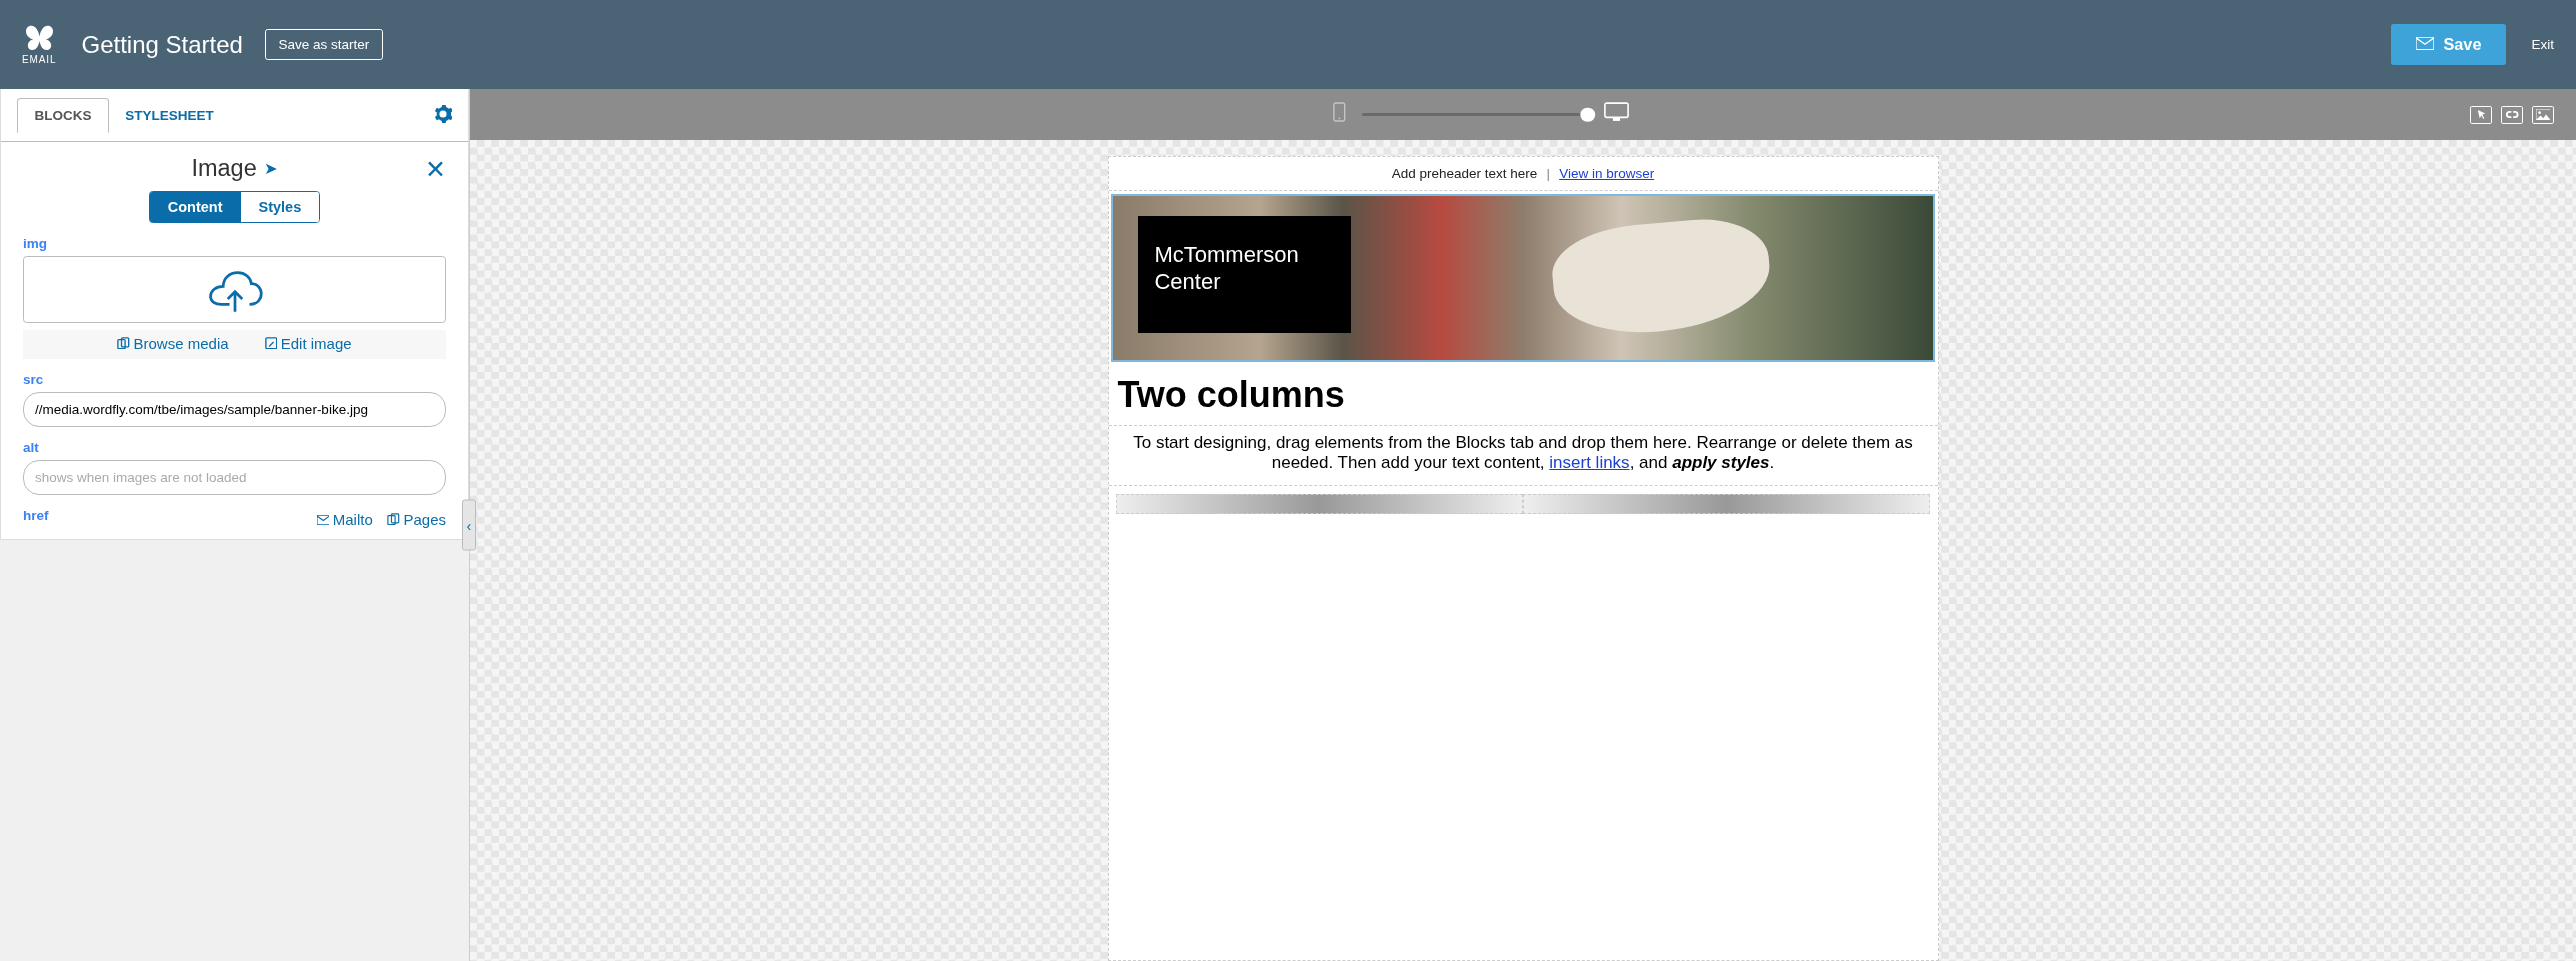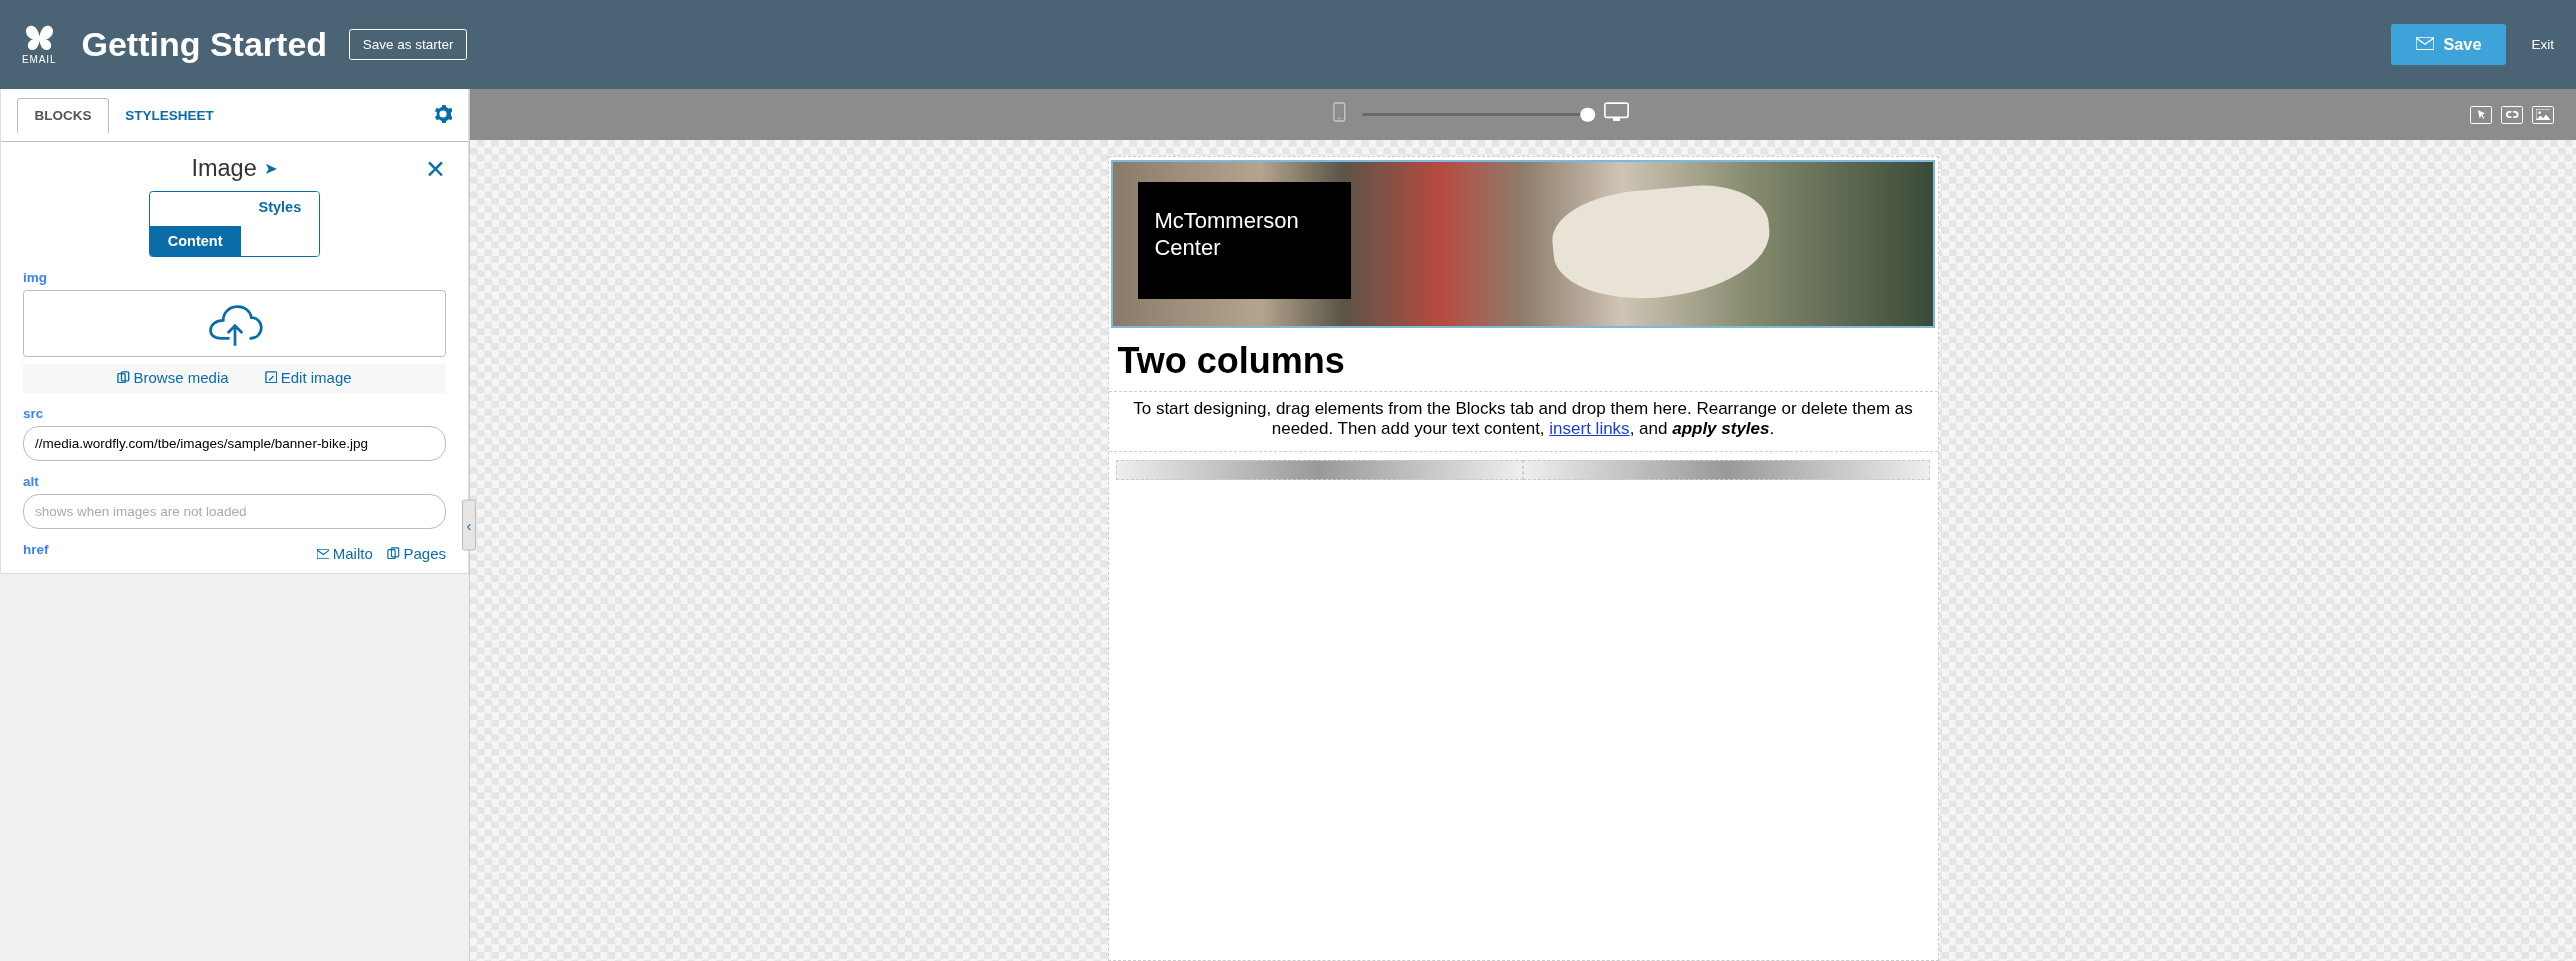--- a/index.html
+++ b/index.html
@@ -4,21 +4,21 @@
 <style>
 * { box-sizing: border-box; margin: 0; padding: 0; }
 body { font-family: -apple-system, BlinkMacSystemFont, "Segoe UI", Helvetica, Arial, sans-serif; background: #fff; }
 
 
 .header { background: #4a6475; height: 89px; display: flex; align-items: center; padding: 0 22px; color: #fff; }
 .logo-col { display: flex; flex-direction: column; align-items: center; margin-right: 25px; }
 .logo-mark { width: 31px; height: 27px; position: relative; }
 .logo-mark svg { width: 100%; height: 100%; }
 .logo-label { font-size: 10px; letter-spacing: 0.9px; margin-top: 3.6px; }
-.title { font-size: 34px; font-weight: 700; margin-right: 22px; }
+.title { font-size: 24px; font-weight: 400; margin-right: 22px; }
 .save-starter { border: 0.9px solid #fff; background: transparent; color: #fff; padding: 7.2px 12.6px; font-size: 13.5px; border-radius: 2.7px; cursor: pointer; }
 .header-spacer { flex: 1; }
 .save-btn { background: #3ea3d8; color: #fff; border: none; padding: 11px 25px; font-size: 16.3px; font-weight: 600; border-radius: 2.7px; cursor: pointer; display: flex; align-items: center; gap: 9px; margin-right: 25px; }
 .exit-link { color: #fff; font-size: 13.5px; cursor: pointer; }
 
 
 .main { display: flex; height: calc(100vh - 89px); min-height: 440px; }
 .sidebar { width: 470px; background: #f0f0f0; border-right: 0.9px solid #ccc; position: relative; display: flex; flex-direction: column; }
 .sidebar-inner { background: #fff; margin: 0; border: 0.9px solid #ddd; border-top: none; }
 .tabs { display: flex; align-items: center; padding: 9px 16.3px; }
@@ -28,21 +28,21 @@
 .gear { color: #0a6ca8; cursor: pointer; }
 .tab-underline { border-top: 0.9px solid #bbb; margin-top: -0.9px; }
 
 .panel { padding: 12.6px 22px; }
 .panel-head { position: relative; text-align: center; margin-bottom: 9px; }
 .panel-title { font-size: 23.5px; font-weight: 400; color: #333; display: inline-flex; align-items: center; gap: 7.2px; }
 .arrow-icon { color: #0a6ca8; font-size: 16.3px; }
 .close-x { position: absolute; right: 0; top: 0; color: #0a6ca8; font-size: 25px; cursor: pointer; }
 .seg { display: inline-flex; border: 0.9px solid #0a6ca8; border-radius: 3.6px; overflow: hidden; }
 .seg-btn { padding: 7.2px 18px; font-size: 14.5px; font-weight: 600; cursor: pointer; background: #fff; color: #0a6ca8; }
-.seg-btn.active { background: #0a6ca8; color: #fff; margin-top: 34px; }
+.seg-btn.active { background: #0a6ca8; color: #fff; }
 
 .form-section { padding: 0 22px 11px; }
 .field-label { font-size: 13.5px; font-weight: 700; color: #3b82f6; margin-bottom: 5.4px; }
 .help-link { color: #0a6ca8; font-size: 15px; display: inline-flex; align-items: center; gap: 3.6px; cursor: pointer; }
 .upload-zone { border: 0.9px solid #bbb; border-radius: 3.6px; padding: 12.6px 0 3.6px; text-align: center; margin-bottom: 7.2px; background: #fff; }
 .cloud-icon { color: #0a6ca8; width: 58px; height: 45px; display: inline-block; }
 .upload-actions { display: flex; justify-content: center; gap: 36px; padding: 5.4px 0 7.2px; background: #f7f7f7; }
 .text-input { width: 100%; border: 0.9px solid #bbb; border-radius: 16px; padding: 9px 11px; font-size: 13.5px; background: #fff; }
 .text-input::placeholder { color: #aaa; }
 .field-block { margin-bottom: 12.6px; }
@@ -236,20 +236,25 @@
               <rect x="0" y="0" width="16" height="12" fill="none" stroke="#fff"></rect>
               <circle cx="4" cy="4" r="1.5" fill="#fff"></circle>
               <path d="M0 12l5-5 3 3 3-4 5 6z" fill="#fff"></path>
             </svg>
         </span>
       </div>
     </div>
 
     <div class="canvas">
       <div class="email-body">
+        <div class="preheader-row">
+          <span>Add preheader text here</span>
+          <span class="sep">|</span>
+          <a>View in browser</a>
+        </div>
         <div class="hero">
           <div class="hero-tag">IMAGE</div>
           <div class="hero-bg">
             <div class="seat"></div>
             <div class="logo-box">
               <div>McTommerson</div>
               <div>Center</div>
             </div>
           </div>
         </div>

